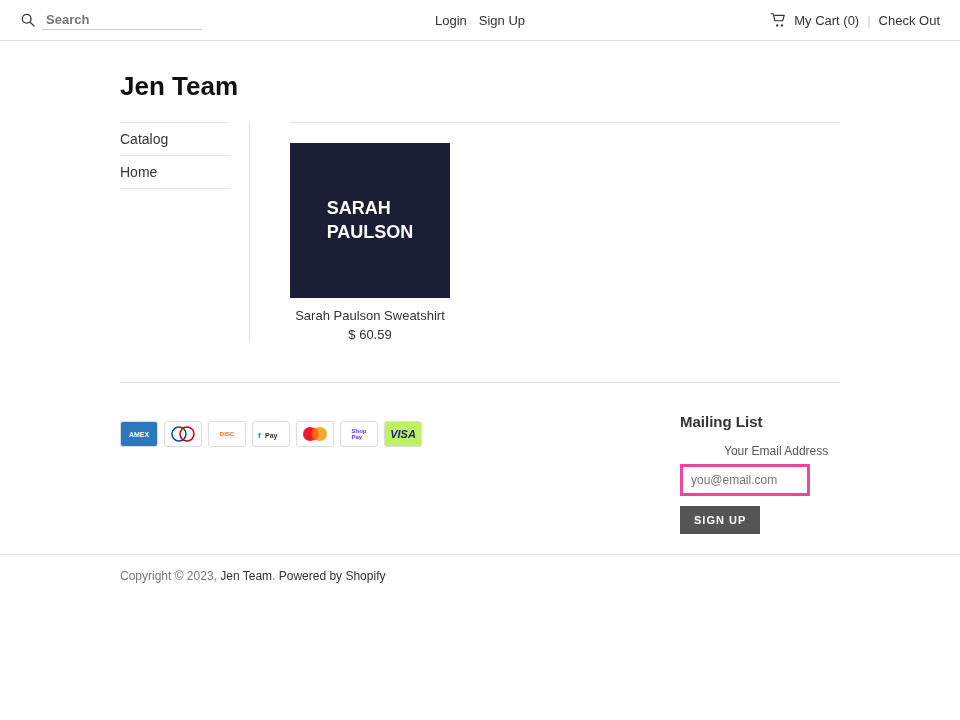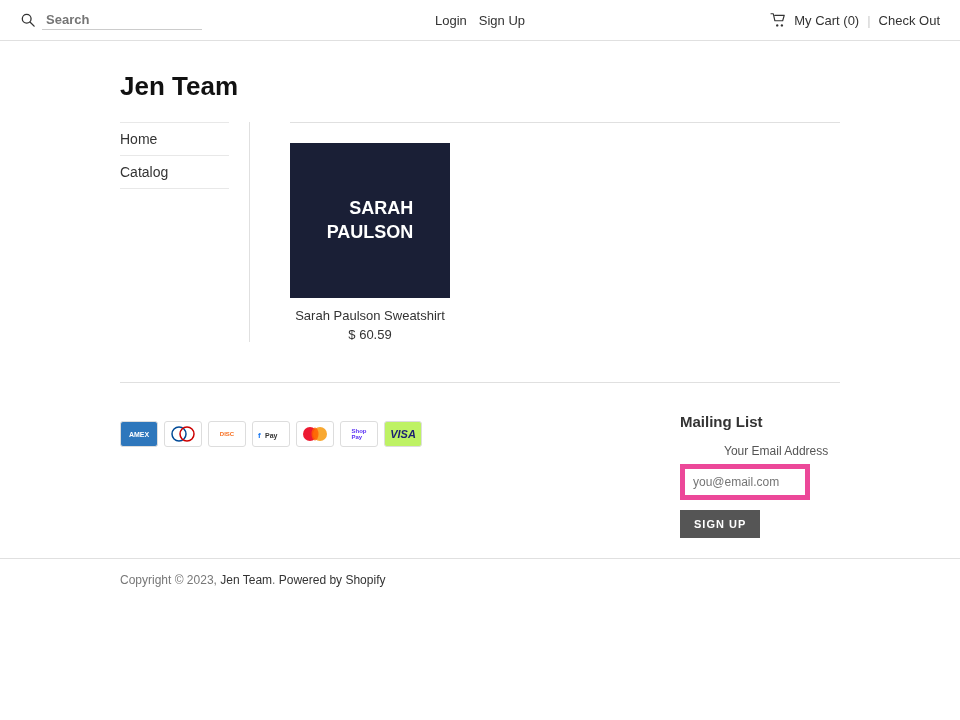--- a/index.html
+++ b/index.html
@@ -115,21 +115,21 @@
       background: #1a1f36;
       display: flex;
       align-items: center;
       justify-content: center;
       margin-bottom: 10px;
     }
     .product-image-text {
       color: #fff;
       font-size: 18px;
       font-weight: bold;
-      text-align: right;
+      text-align: left;
       line-height: 1.3;
     }
     .product-name {
       font-size: 13px;
       color: #333;
       margin-bottom: 4px;
     }
     .product-price {
       font-size: 13px;
       color: #333;
@@ -188,21 +188,21 @@
       color: #333;
     }
     .mailing-label {
       font-size: 12px;
       color: #555;
       margin-bottom: 6px;
       margin-left: 44px;
     }
     .mailing-input {
       width: 130px;
-      border: 5px solid #ec4899;
+      border: 3px solid #ec4899;
       padding: 6px 8px;
       font-size: 12px;
       color: #888;
       outline: none;
       margin-bottom: 10px;
       display: block;
     }
     .signup-btn {
       background: #555;
       color: #fff;
@@ -260,22 +260,22 @@
     <span class="divider-v">|</span>
     <a href="#">Check Out</a>
   </div>
 </header>
 
 <div class="site-title">Jen Team</div>
 
 <div class="main-layout">
 
   <nav class="sidebar">
+    <a href="#" class="sidebar-item">Catalog</a>
     <a href="#" class="sidebar-item">Home</a>
-    <a href="#" class="sidebar-item">Catalog</a>
   </nav>
 
   <div class="products-area">
     <div class="products-grid">
       <div class="product-card">
         <div class="product-image">
           <div class="product-image-text">
             <span>SARAH</span><br>
             <span>PAULSON</span>
           </div>

